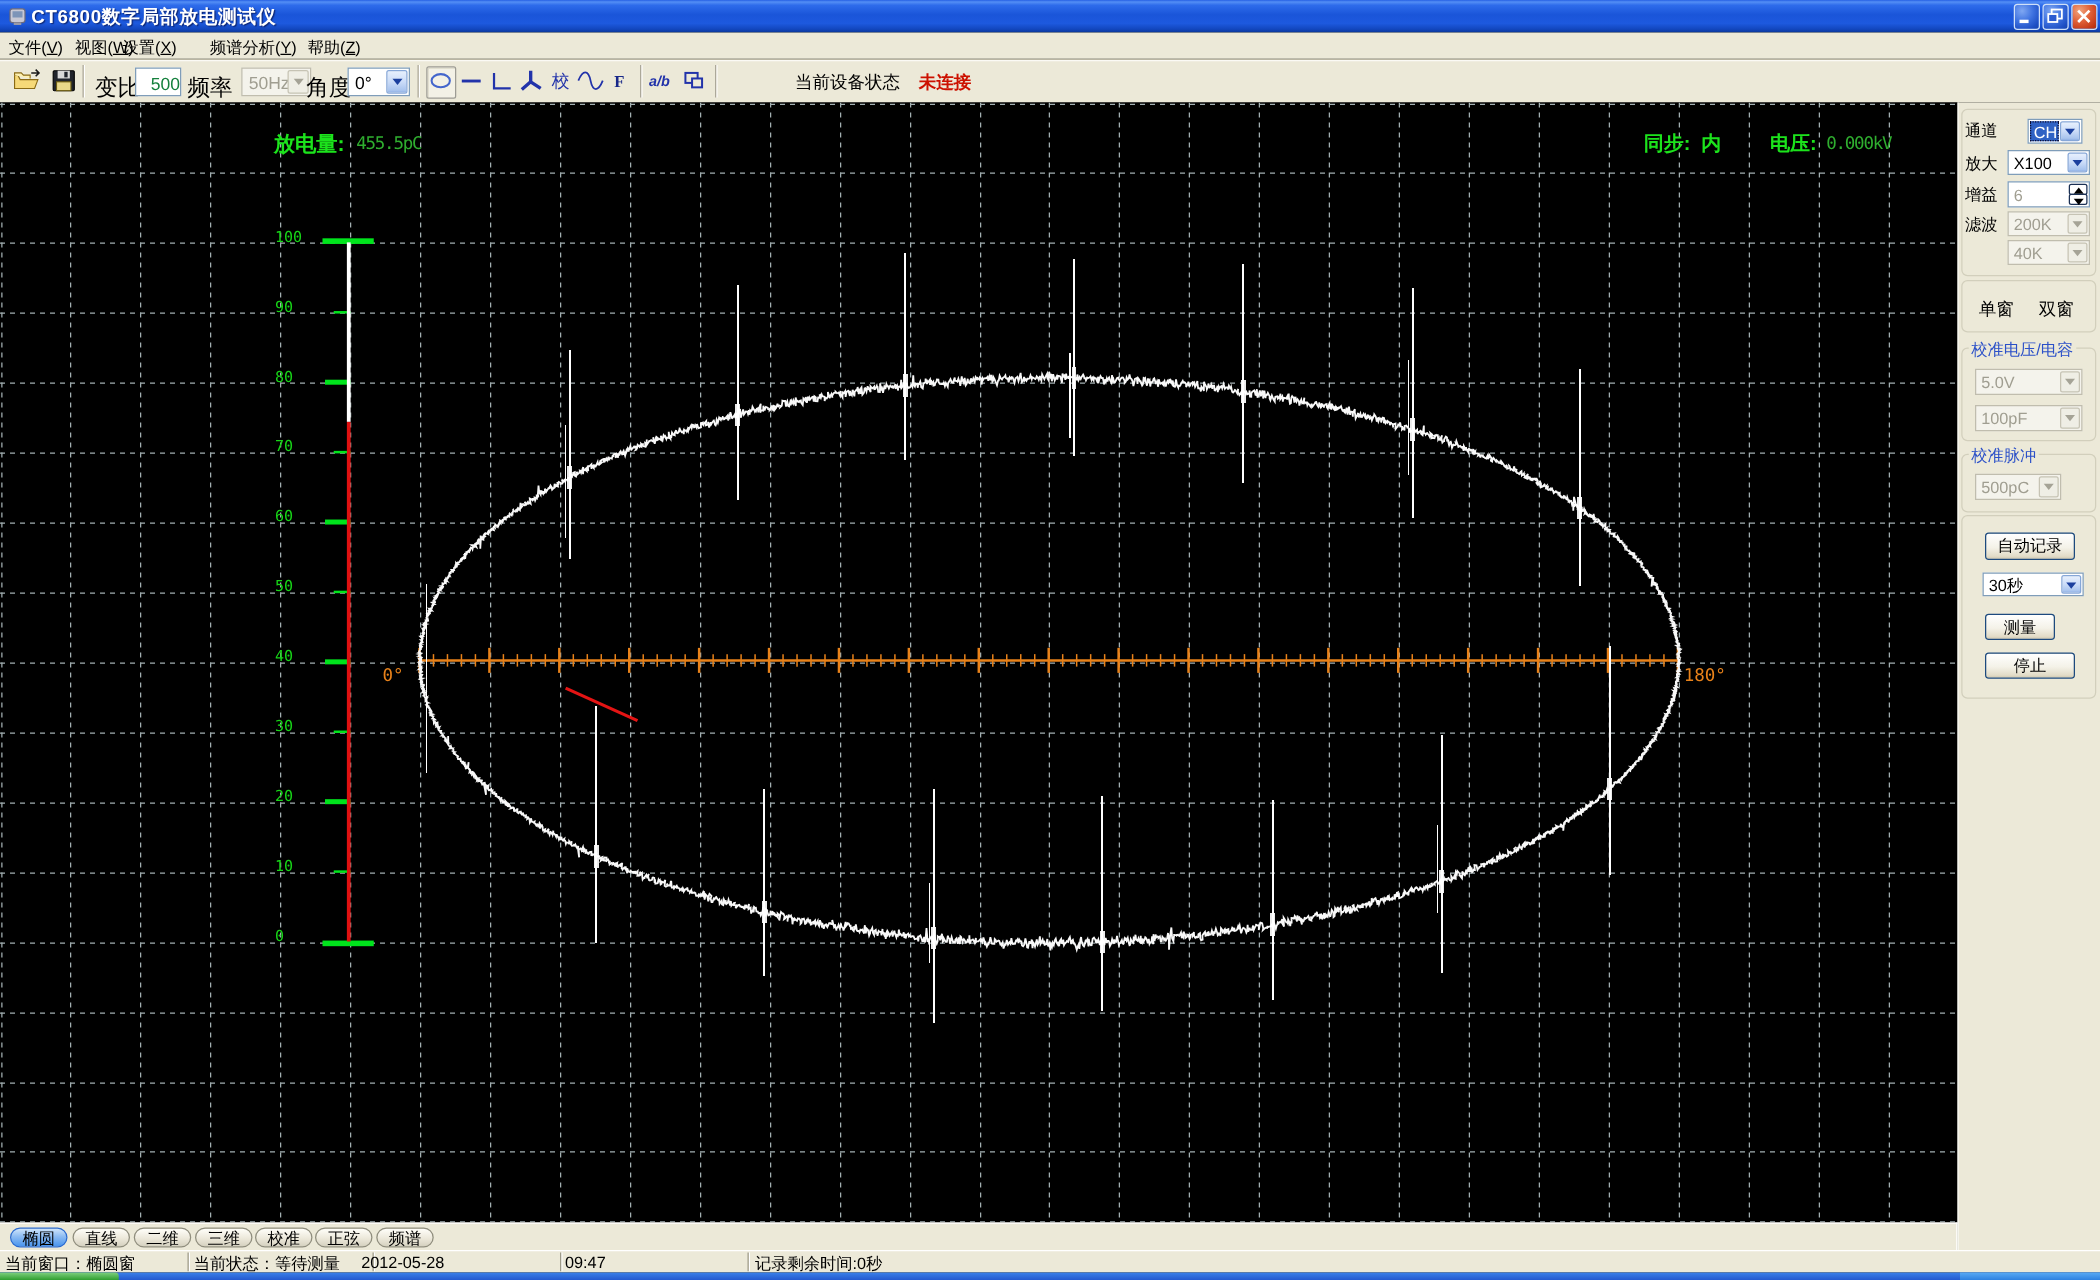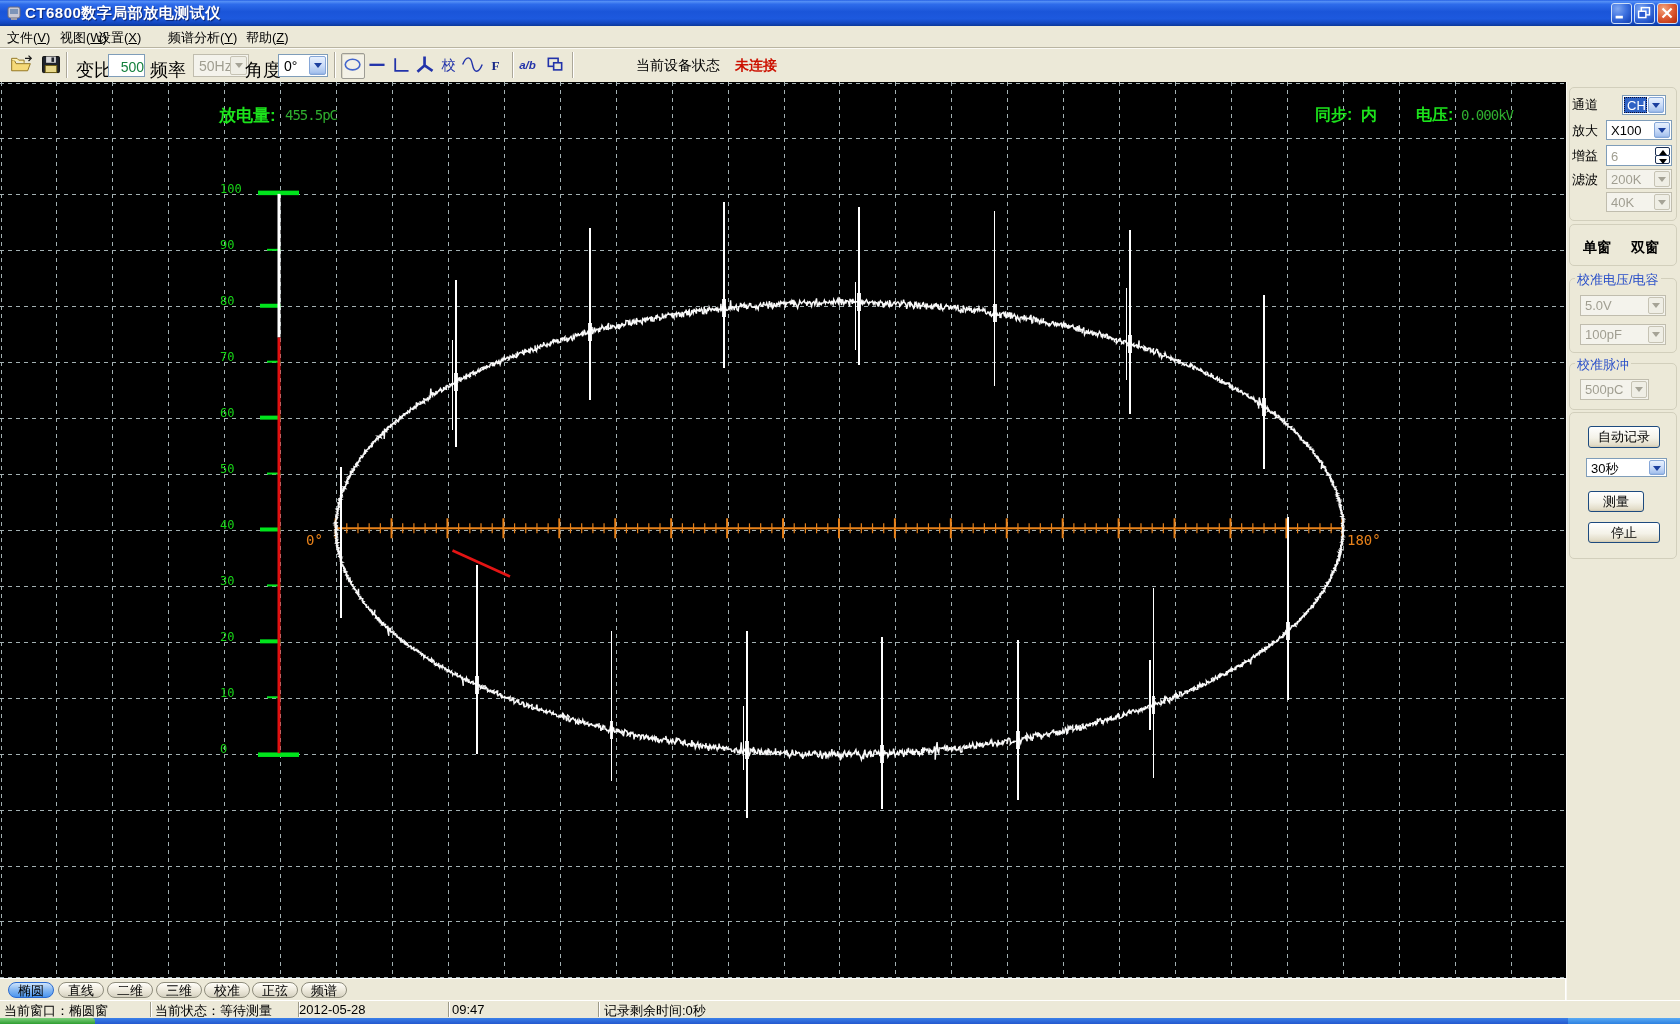--- a/index.html
+++ b/index.html
@@ -74,21 +74,21 @@
   .p-combo.disabled .arrow { background:#efeee5; border-color:#c6c3b4; }
   .p-combo.disabled .arrow:after { border-top-color:#a5a396; }
   .p-combo.selected .val { background:#2f62c4; color:#fff; outline:1px dotted #0c0d30; outline-offset:-1px; left:1px; top:1px; right:18px; bottom:1px; padding:1px 0 0 3px; }
   .spinbox { position:absolute; height:21px; background:#fff; border:1px solid #7f9db9; }
   .spinbox .val { position:absolute; left:4px; top:3px; font-size:13px; color:#a09e91; }
   .spin-btns { position:absolute; right:1px; top:1px; width:15px; bottom:1px; }
   .spin-up,.spin-dn { position:absolute; left:0; width:15px; height:9px; background:#fff; border:1px solid #1b3054; border-radius:2px; }
   .spin-up { top:0; } .spin-dn { bottom:0; }
   .spin-up:after { content:""; position:absolute; left:3px; top:2px; border:4px solid transparent; border-bottom:5px solid #000; border-top:none; }
   .spin-dn:after { content:""; position:absolute; left:3px; top:3px; border:4px solid transparent; border-top:5px solid #000; }
-  .win-toggle { position:absolute; font-size:14px; font-weight:bold; color:#000; }
+  .win-toggle { position:absolute; font-size:14px; font-weight:normal; color:#000; }
   .xp-btn { position:absolute; background:linear-gradient(180deg,#ffffff 0%,#f4f2e8 55%,#e2dcc8 90%,#d2c9b0 100%);
     border:1px solid #1d4a7e; border-radius:3px; font-size:13px; color:#000; text-align:center; }
 
   
   #tabbar { position:absolute; left:0; top:978px; width:1566px; height:22px; background:#ece9d8;
     border-top:1px solid #fff; border-right:1px solid #fff; }
   .tab-pill { position:absolute; top:3px; width:46px; height:16px; border-radius:8px; text-align:center;
     font-size:13px; line-height:15px; color:#000;
     background:linear-gradient(180deg,#fffef9 0%,#ece8da 55%,#d5d1c0 100%); border:1px solid #8f8d7d; }
   .tab-pill.selected { background:linear-gradient(180deg,#cfe5fb 0%,#8cbbf2 45%,#4a95ee 100%); border-color:#2a6ad0; }
@@ -513,21 +513,21 @@
     <div class="tab-pill" style="left: 204px;">校准</div>
     <div class="tab-pill" style="left: 252px;">正弦</div>
     <div class="tab-pill" style="left: 301px;">频谱</div>
   </div>
 
 <div id="statusbar">
   <span class="sb-field" style="left:4px;">当前窗口：椭圆窗</span>
   <span class="sb-sep" style="left:150px;"></span>
   <span class="sb-field" style="left:155px;">当前状态：等待测量</span>
   <span class="sb-sep" style="left:298px;"></span>
-  <span class="sb-field" style="left:299px;">2012-05-28</span>
+  <span class="sb-field" style="left:289px;">2012-05-28</span>
   <span class="sb-sep" style="left:448px;"></span>
   <span class="sb-field" style="left:452px;">09:47</span>
   <span class="sb-sep" style="left:598px;"></span>
   <span class="sb-field" style="left:604px;">记录剩余时间:0秒</span>
 </div>
 
 <div id="taskbar">
   <div id="task-start"></div>
   <div id="task-tray"></div>
 </div>

